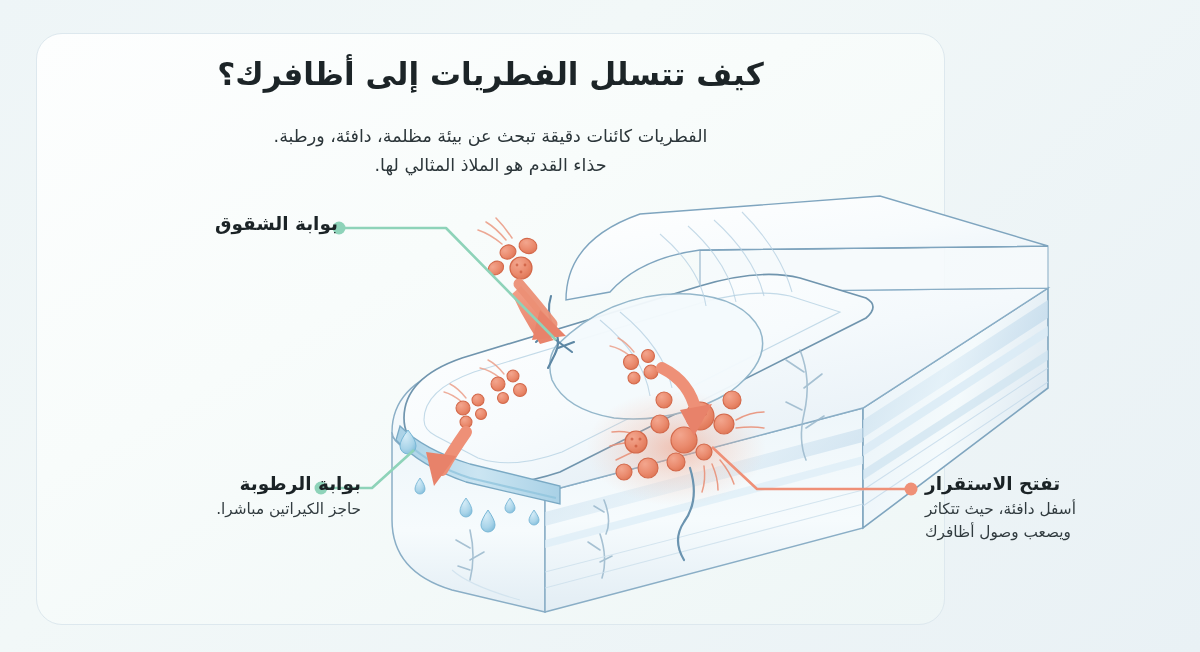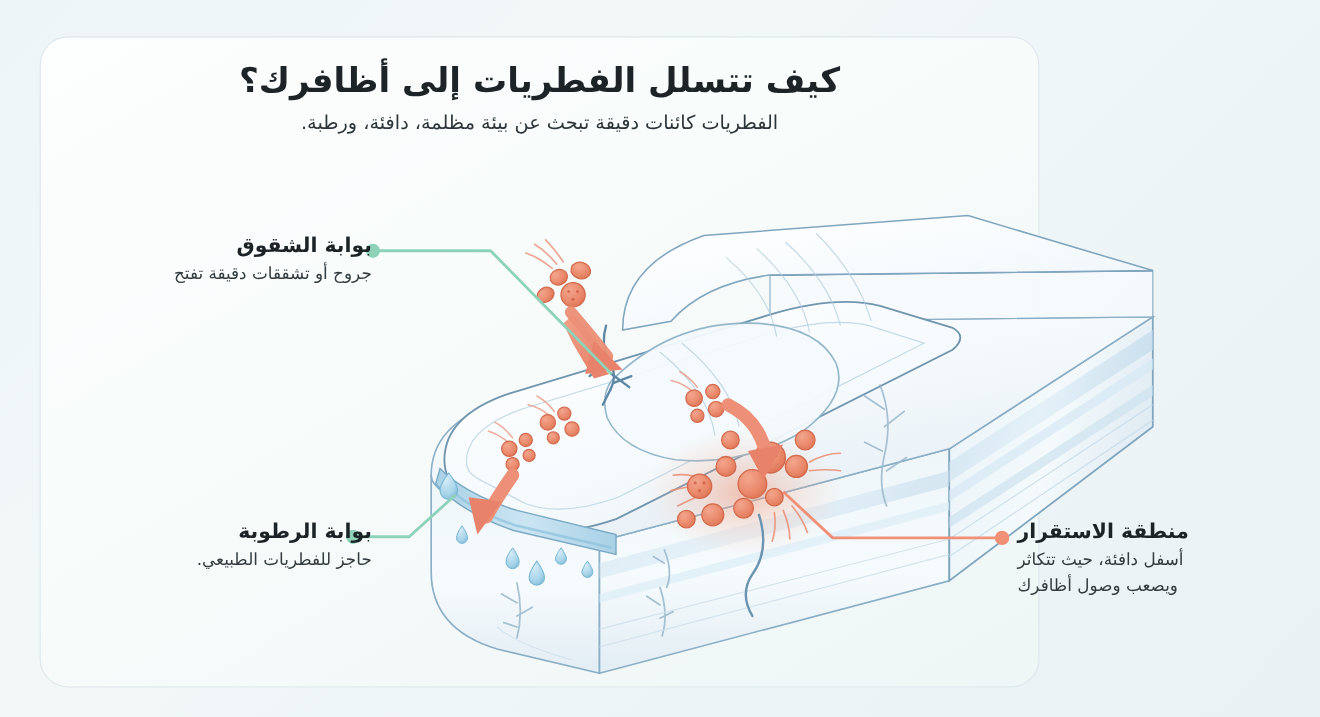--- a/index.html
+++ b/index.html
@@ -40,21 +40,21 @@
     direction: rtl;
   }
   #title {
     font-size: 31px;
     font-weight: bold;
     color: #1c2427;
     letter-spacing: 0px;
     line-height: 1.3;
   }
   #subtitle {
-    margin-top: 4px;
+    margin-top: 28px;
     font-size: 17.5px;
     color: #2c363a;
     line-height: 1.65;
     font-weight: 400;
   }
   #subtitle .ln { display: block; }
 
   
   #art {
     position: absolute;
@@ -80,32 +80,33 @@
     font-size: 15.3px;
     color: #313b3f;
     line-height: 1.5;
   }
   .callout .dsc .ln { display: block; }
 
   .callout.right-anchored { text-align: left; }
   .callout.left-anchored  { }
 
   #callout-cracks   { right: 862px; top: 212px; }
-  #callout-moisture { right: 862px; top: 472px; }
+  #callout-moisture { right: 839px; top: 472px; }
   #callout-stronghold { left: 925px; top: 472px; }
 </style>
 </head>
 <body>
 
 <div id="card">
 
   <div id="header">
     <div id="title">كيف تتسلل الفطريات إلى أظافرك؟</div>
     <div id="subtitle">
       <span class="ln">الفطريات كائنات دقيقة تبحث عن بيئة مظلمة، دافئة، ورطبة.</span>
+      <span class="ln">حذاء القدم هو الملاذ المثالي لها.</span>
     </div>
   </div>
 
 </div>
 
 <svg id="art" viewBox="0 0 1200 652" width="1200" height="652" xmlns="http://www.w3.org/2000/svg">
   <defs>
     <linearGradient id="gNailTop" x1="0" y1="0" x2="0.6" y2="1">
       <stop offset="0%" stop-color="#fdfeff"></stop>
       <stop offset="45%" stop-color="#f4f9fc"></stop>
@@ -367,30 +368,29 @@
 
   <g>
     <path d="M911,489 L757,489 L712,447" fill="none" stroke="#ef9077" stroke-width="2.6" stroke-linejoin="round"></path>
     <circle cx="911" cy="489" r="6.5" fill="#ef9077"></circle>
   </g>
 </svg>
 
 <div class="callout left-anchored" id="callout-cracks">
   <div class="ttl">بوابة الشقوق</div>
   <div class="dsc">
-    <span class="ln">جروح أو تشققات دقيقة تفتح</span>
   </div>
 </div>
 
 <div class="callout left-anchored" id="callout-moisture">
   <div class="ttl">بوابة الرطوبة</div>
   <div class="dsc">
-    <span class="ln">حاجز للفطريات الطبيعي.</span>
+    <span class="ln">حاجز الكيراتين مباشرا.</span>
   </div>
 </div>
 
 <div class="callout right-anchored" id="callout-stronghold">
-  <div class="ttl">منطقة الاستقرار</div>
+  <div class="ttl">تفتح الاستقرار</div>
   <div class="dsc">
     <span class="ln">أسفل دافئة، حيث تتكاثر</span>
     <span class="ln">ويصعب وصول أظافرك</span>
   </div>
 </div>
 
 </body></html>

